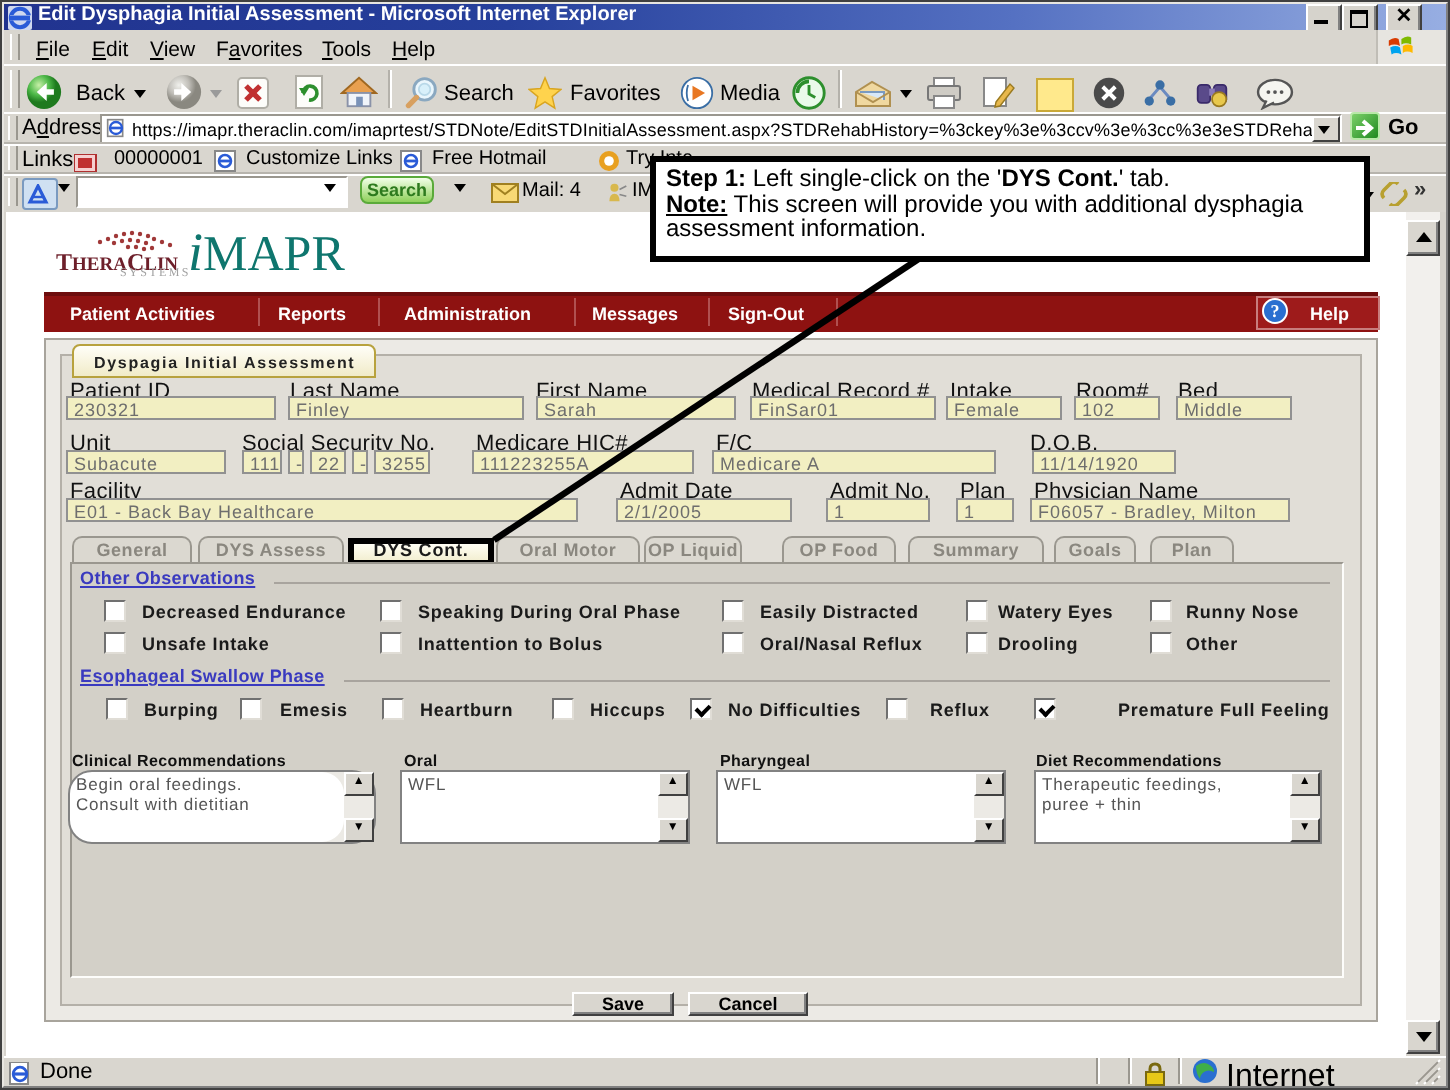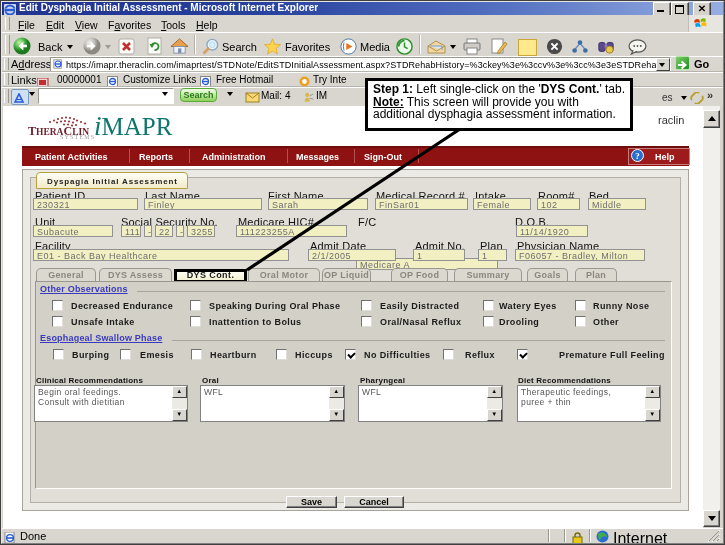--- a/index.html
+++ b/index.html
@@ -370,21 +370,21 @@
   <span class="fin" style="left:33px;top:225px;width:80px;">Subacute</span>
   <span class="flbl" style="left:121px;top:216px;">Social Security No.</span>
   <span class="fin" style="left:121px;top:225px;width:20px;">111</span>
   <span class="fin" style="left:144px;top:225px;width:8px;">-</span>
   <span class="fin" style="left:155px;top:225px;width:18px;">22</span>
   <span class="fin" style="left:176px;top:225px;width:8px;">-</span>
   <span class="fin" style="left:187px;top:225px;width:28px;">3255</span>
   <span class="flbl" style="left:238px;top:216px;">Medicare HIC#</span>
   <span class="fin" style="left:236px;top:225px;width:111px;">111223255A</span>
   <span class="flbl" style="left:358px;top:216px;">F/C</span>
-  <span class="fin" style="left:356px;top:225px;width:142px;margin-top:33px;">Medicare A</span>
+  <span class="fin" style="left:356px;top:225px;width:142px;">Medicare A</span>
   <span class="flbl" style="left:515px;top:216px;">D.O.B.</span>
   <span class="fin" style="left:516px;top:225px;width:72px;">11/14/1920</span>
 
   <span class="flbl" style="left:35px;top:240px;">Facility</span>
   <span class="fin" style="left:33px;top:249px;width:256px;">E01 - Back Bay Healthcare</span>
   <span class="flbl" style="left:310px;top:240px;">Admit Date</span>
   <span class="fin" style="left:308px;top:249px;width:88px;">2/1/2005</span>
   <span class="flbl" style="left:415px;top:240px;">Admit No.</span>
   <span class="fin" style="left:413px;top:249px;width:52px;">1</span>
   <span class="flbl" style="left:480px;top:240px;">Plan</span>
@@ -447,34 +447,34 @@
         <span class="clbl" style="left:364px;top:350px;">No Difficulties</span>
   <span class="cb" style="left:443px;top:349px;"></span>
         <span class="clbl" style="left:465px;top:350px;">Reflux</span>
   <span class="cb cbc" style="left:517px;top:349px;"></span>
         <span class="clbl" style="left:537px;top:350px;padding-left:22px;">Premature Full Feeling</span>
 
   <span class="talbl" style="left:36px;top:376px;">Clinical Recommendations</span>
   <span class="talbl" style="left:202px;top:376px;">Oral</span>
   <span class="talbl" style="left:360px;top:376px;">Pharyngeal</span>
   <span class="talbl" style="left:518px;top:376px;">Diet Recommendations</span>
-  <span class="ta" style="left:34px;top:385px;width:154px;">Begin oral feedings.<br>Consult with dietitian</span>
+  <span class="ta" style="left:34px;top:385px;width:154px;border-radius:12px;">Begin oral feedings.<br>Consult with dietitian</span>
   <span class="ta" style="left:200px;top:385px;width:145px;">WFL</span>
   <span class="ta" style="left:358px;top:385px;width:145px;">WFL</span>
   <span class="ta" style="left:517px;top:385px;width:144px;">Therapeutic feedings,<br>puree + thin</span>
  </div>
 
  <div class="abs" style="left:286px;top:496px;width:51px;height:12px;background:#d9d6cf;border:1px solid;border-color:#fff #404040 #404040 #fff;box-shadow:inset -1px -1px 0 #808080;box-sizing:border-box;text-align:center;font-size:9px;font-weight:bold;line-height:10px;color:#000;">Save</div>
  <div class="abs" style="left:344px;top:496px;width:60px;height:12px;background:#d9d6cf;border:1px solid;border-color:#fff #404040 #404040 #fff;box-shadow:inset -1px -1px 0 #808080;box-sizing:border-box;text-align:center;font-size:9px;font-weight:bold;line-height:10px;color:#000;">Cancel</div>
 </div>
 
 <svg class="abs" style="left:0;top:0;" width="725" height="545" viewBox="0 0 725 545" pointer-events="none">
  <line x1="460" y1="129" x2="247" y2="270" stroke="#000" stroke-width="3.2"></line>
 </svg>
-<div class="abs" style="left:325px;top:78px;width:268px;height:53px;background:#fff;border:3px solid #000;box-sizing:border-box;font-size:12px;color:#000;margin-left:40px;">
+<div class="abs" style="left:325px;top:78px;width:360px;height:53px;background:#fff;border:3px solid #000;box-sizing:border-box;font-size:12px;color:#000;">
  <div style="margin:2px 0 0 5px;line-height:12.5px;"><b>Step 1:</b> Left single-click on the '<b>DYS Cont.</b>' tab.</div>
  <div style="margin:0 0 0 5px;line-height:12.5px;"><b><u>Note:</u></b> This screen will provide you with additional dysphagia assessment information.</div>
 </div>
 
 <div class="abs" style="left:703px;top:106px;width:17px;height:421px;background:#f2f0ed;"></div>
 <div class="abs" style="left:703px;top:110px;width:17px;height:18px;background:#d9d6cf;border:1px solid;border-color:#fff #404040 #404040 #fff;box-shadow:inset -1px -1px 0 #808080;box-sizing:border-box;">
       <div class="abs" style="left:4px;top:5px;width:0;height:0;border-left:4px solid transparent;border-right:4px solid transparent;border-bottom:5px solid #000;"></div>
     </div>
 <div class="abs" style="left:703px;top:510px;width:17px;height:17px;background:#d9d6cf;border:1px solid;border-color:#fff #404040 #404040 #fff;box-shadow:inset -1px -1px 0 #808080;box-sizing:border-box;">
       <div class="abs" style="left:4px;top:5px;width:0;height:0;border-left:4px solid transparent;border-right:4px solid transparent;border-top:5px solid #000;"></div>

